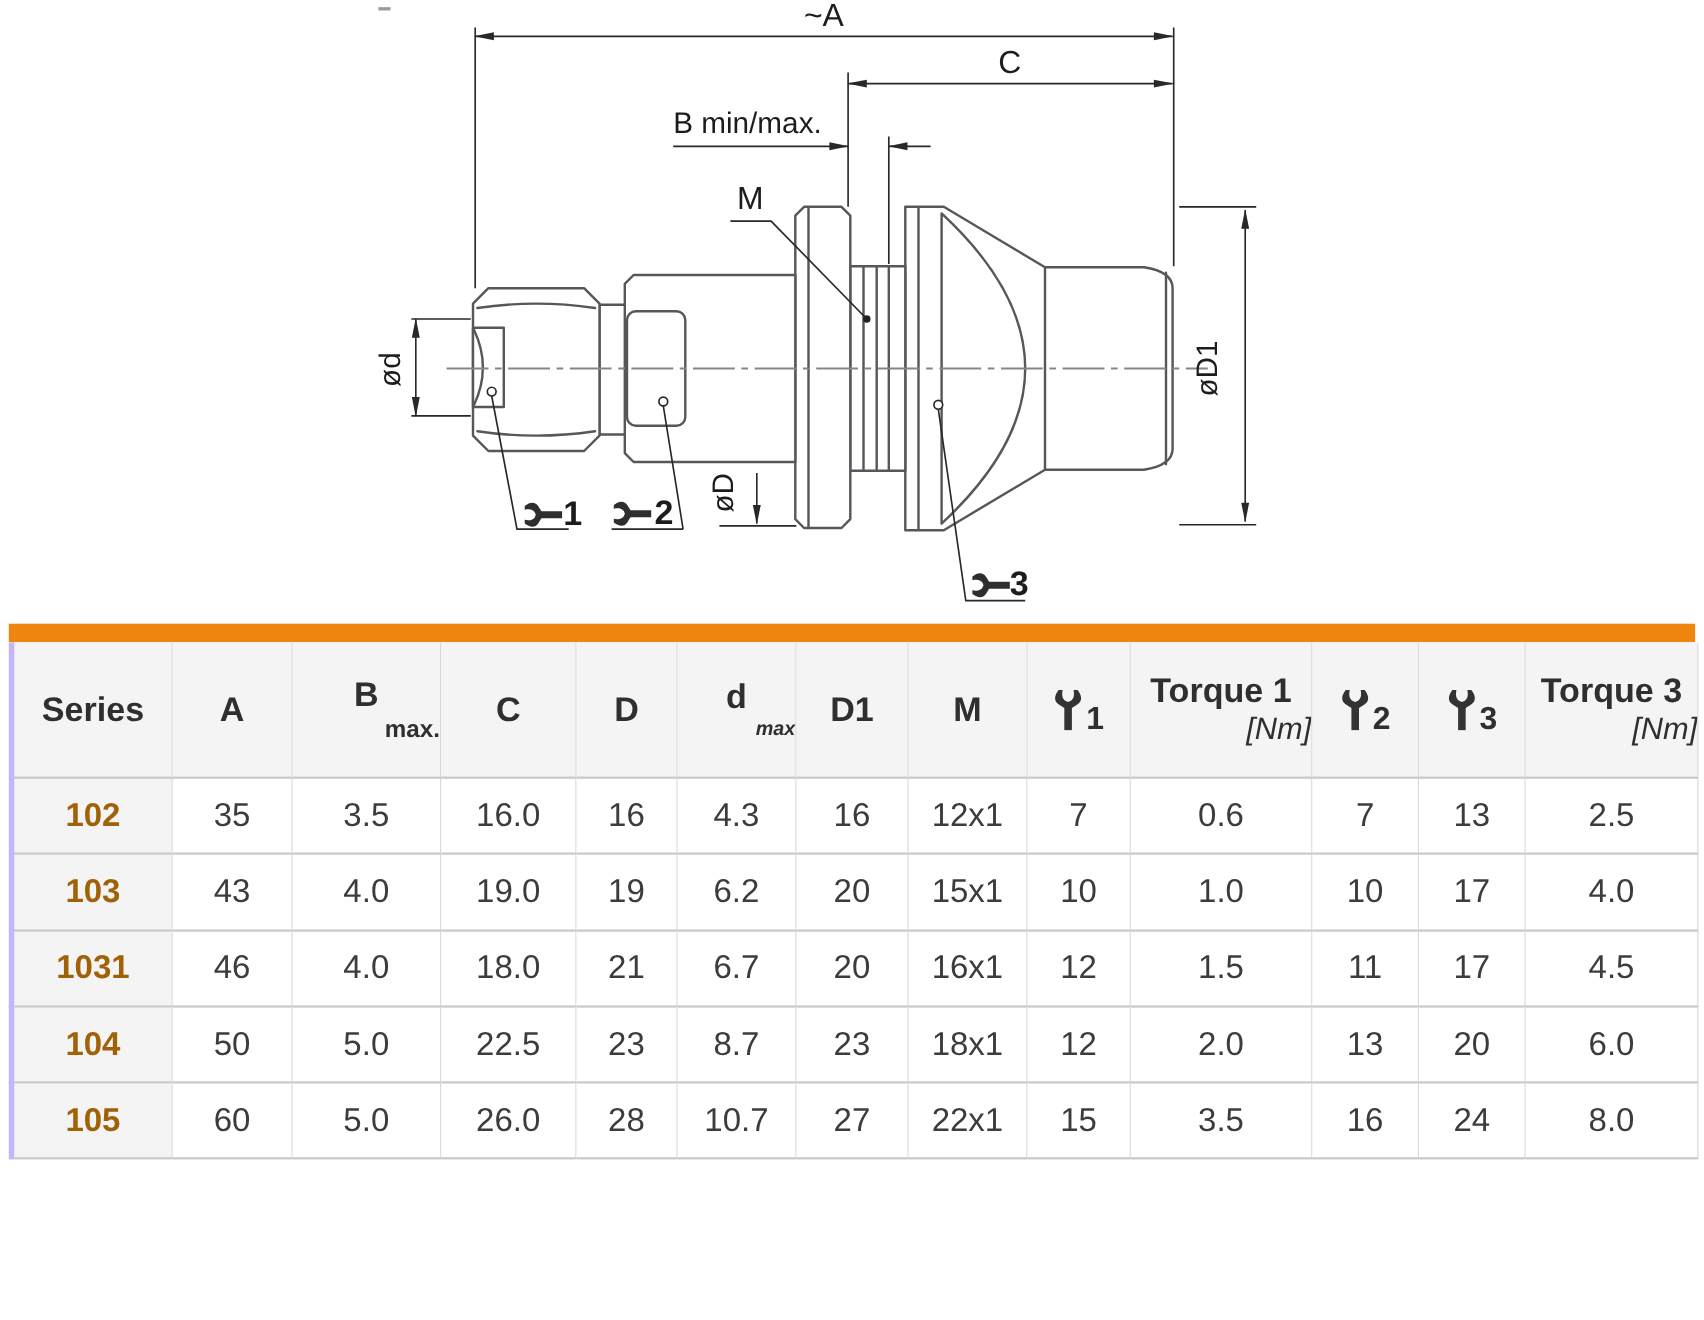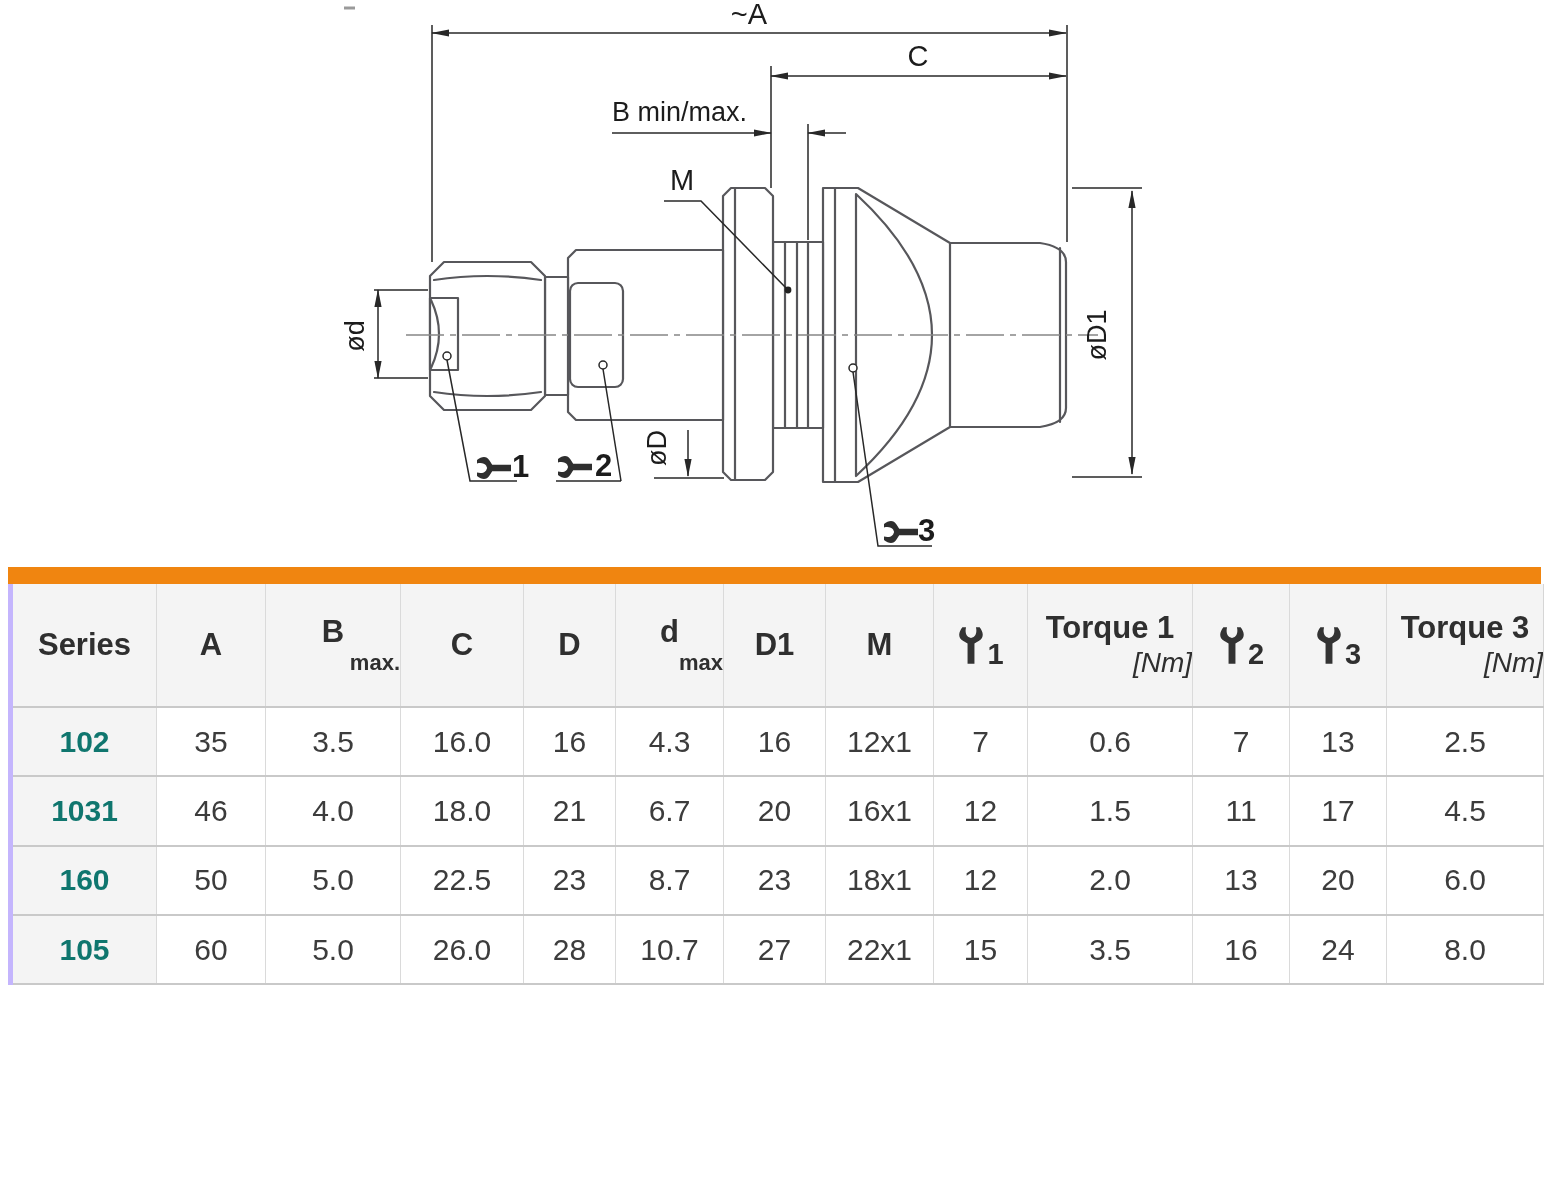--- a/index.html
+++ b/index.html
@@ -20,26 +20,26 @@
     padding:0;margin:0;vertical-align:middle;text-align:center;
     overflow:hidden;
   }
   table.spec th:last-child,table.spec td:last-child{border-right:none;}
   thead tr{height:123px;}
   tbody tr{height:69.3px;}
   th{background:#F4F4F4;color:#2F2F2F;font-weight:bold;}
   td{background:#ffffff;color:#3C3C3C;font-size:30px;font-weight:400;}
   td.series-cell{
     background:#F4F4F4;text-align:left;padding-left:25px;
-    font-weight:bold;font-size:30px;color:#0f766e;
+    font-weight:bold;font-size:30px;color:#a16207;
   }
   th.th-series{text-align:left;padding-left:22px;font-size:31px;}
   .h-label{font-size:31px;font-weight:bold;line-height:1.15;}
   .h-sub{font-size:22px;font-weight:bold;line-height:1.2;text-align:right;}
-  .h-sub.italic-big{font-size:22px;}
+  .h-sub.italic-big{font-size:18px;font-style:italic;}
   .h-sub.nm{font-size:28px;font-style:italic;font-weight:400;}
   .wr-wrap{display:flex;align-items:center;justify-content:center;}
   .wrench-svg{width:28px;height:37px;fill:#333;display:block;}
   .wrench-num{font-size:29px;font-weight:bold;margin-top:18px;margin-left:2px;color:#2F2F2F;}
 </style>
 </head>
 <body>
 
 <svg id="diagram" width="1549" height="567" viewBox="0 0 1549 567" font-family="Liberation Sans, sans-serif">
   <defs>
@@ -206,36 +206,51 @@
           <td>4.3</td>
           <td>16</td>
           <td>12x1</td>
           <td>7</td>
           <td>0.6</td>
           <td>7</td>
           <td>13</td>
           <td>2.5</td>
         </tr>
         <tr>
+          <td class="series-cell">103</td>
+          <td>43</td>
+          <td>4.0</td>
+          <td>19.0</td>
+          <td>19</td>
+          <td>6.2</td>
+          <td>20</td>
+          <td>15x1</td>
+          <td>10</td>
+          <td>1.0</td>
+          <td>10</td>
+          <td>17</td>
+          <td>4.0</td>
+        </tr>
+        <tr>
           <td class="series-cell">1031</td>
           <td>46</td>
           <td>4.0</td>
           <td>18.0</td>
           <td>21</td>
           <td>6.7</td>
           <td>20</td>
           <td>16x1</td>
           <td>12</td>
           <td>1.5</td>
           <td>11</td>
           <td>17</td>
           <td>4.5</td>
         </tr>
         <tr>
-          <td class="series-cell">160</td>
+          <td class="series-cell">104</td>
           <td>50</td>
           <td>5.0</td>
           <td>22.5</td>
           <td>23</td>
           <td>8.7</td>
           <td>23</td>
           <td>18x1</td>
           <td>12</td>
           <td>2.0</td>
           <td>13</td>

